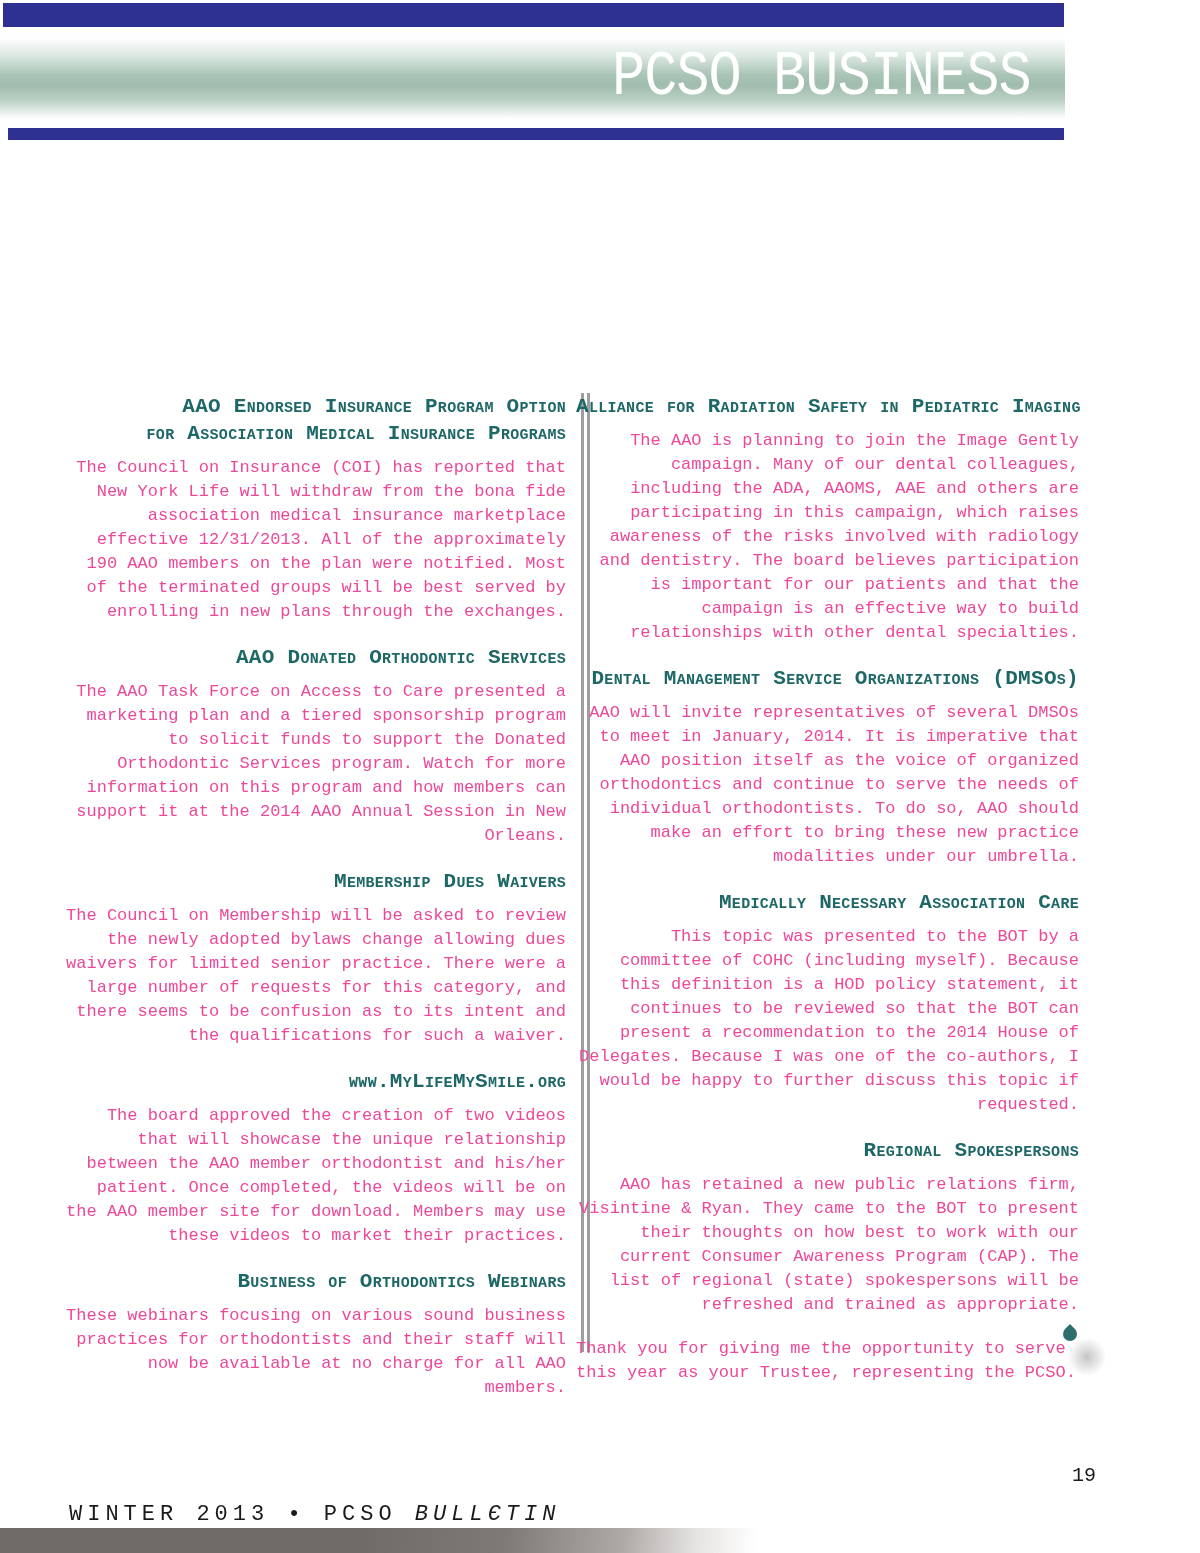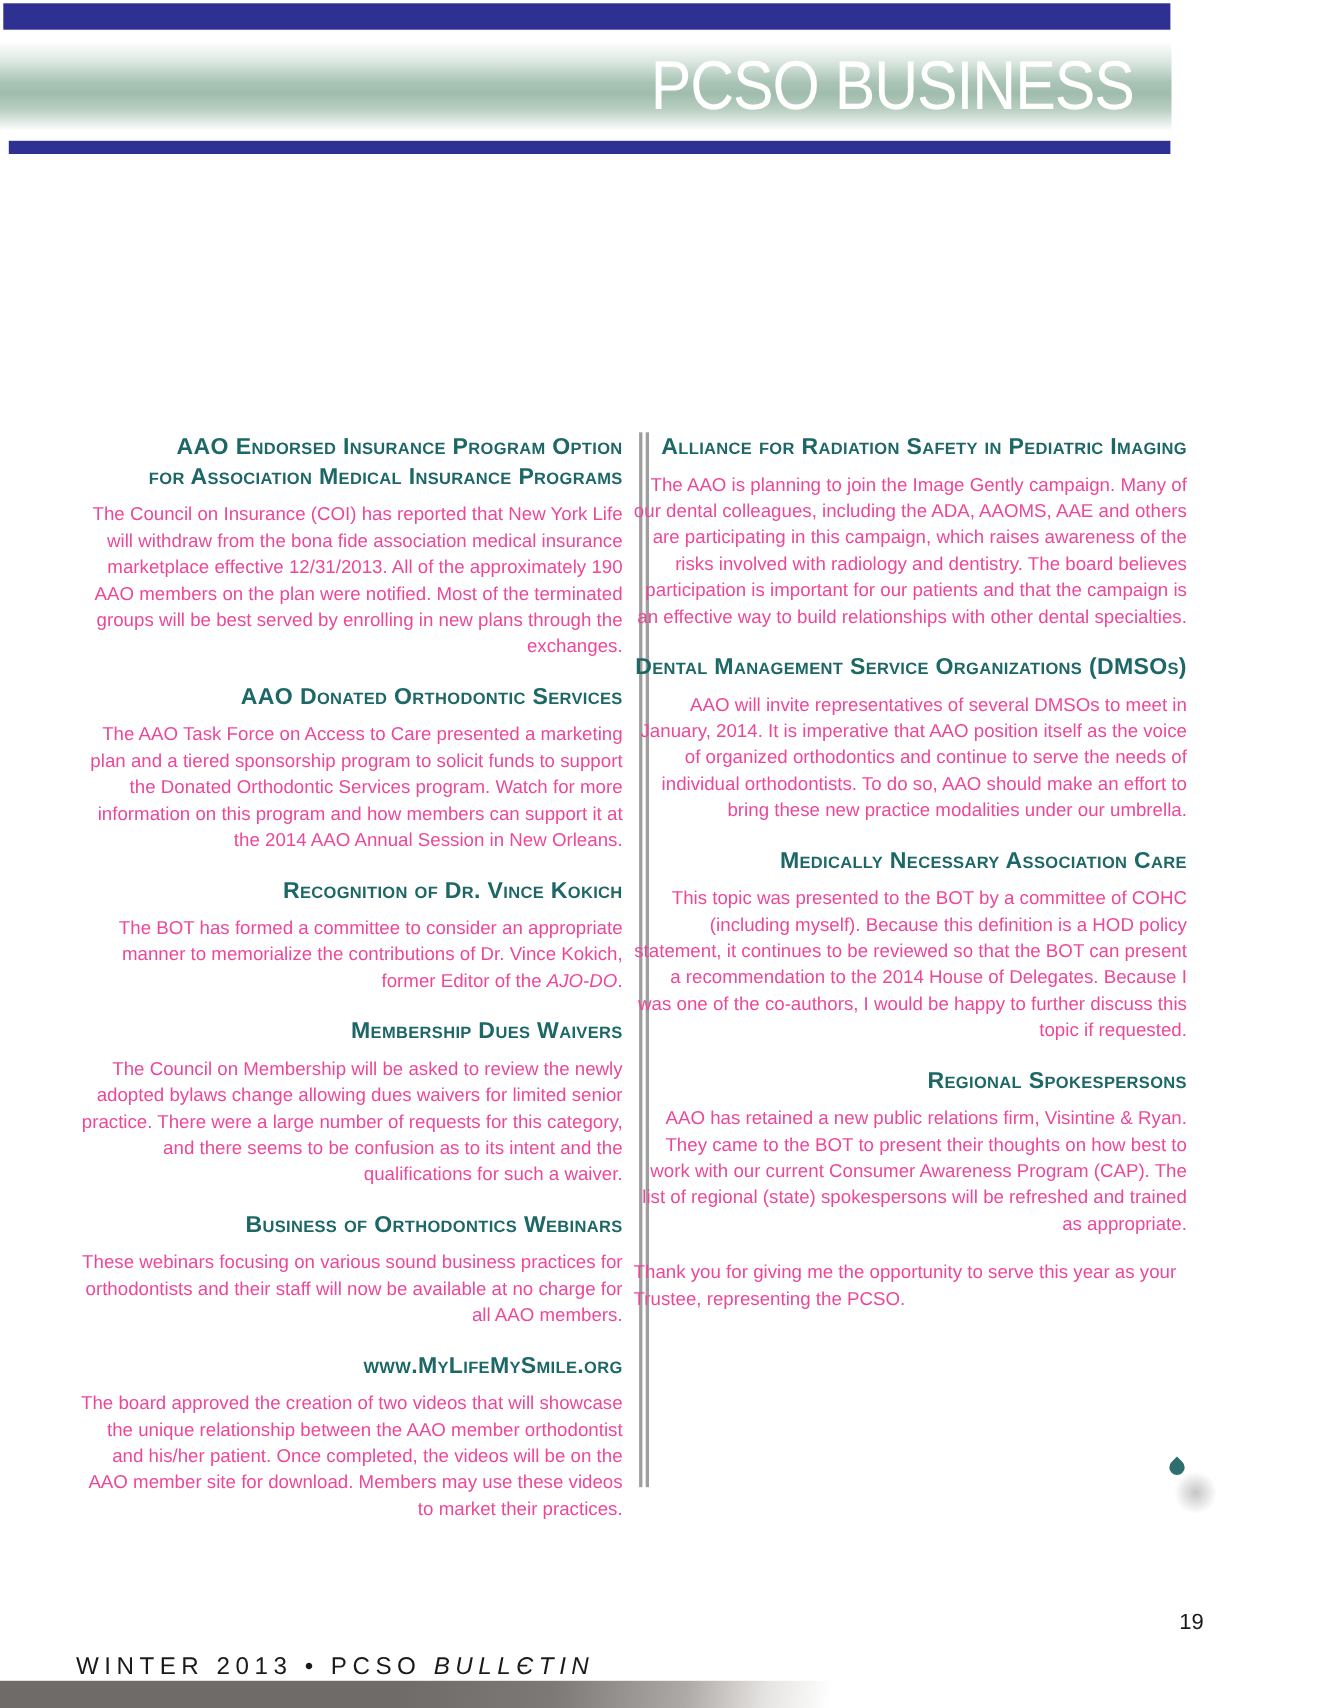--- a/index.html
+++ b/index.html
@@ -1,18 +1,18 @@
 <!DOCTYPE html>
 <html><head>
 <meta charset="utf-8">
 <style>
   html,body { margin:0; padding:0; background:#ffffff; }
   .page {
     position:relative; width:1200px; height:1553px; overflow:hidden;
-    background:#ffffff; font-family:Liberation Sans, sans-serif;
+    background:#ffffff; font-family:Liberation Mono, monospace;
   }
 
   
   .top-bar {
     position:absolute; left:3px; top:3px; width:1061px; height:24px;
     background:#2e3192;
   }
   .banner {
     position:absolute; left:0; top:38px; width:1065px; height:81px;
     background:linear-gradient(to bottom,
@@ -99,38 +99,34 @@
         <span class="hline">for Association Medical Insurance Programs</span>
       </h3>
       <p class="section-body">The Council on Insurance (COI) has reported that New York Life will withdraw from the bona fide association medical insurance marketplace effective 12/31/2013. All of the approximately 190 AAO members on the plan were notified. Most of the terminated groups will be best served by enrolling in new plans through the exchanges.</p>
     </div>
 
     <div class="section">
       <h3 class="section-heading">AAO Donated Orthodontic Services</h3>
       <p class="section-body">The AAO Task Force on Access to Care presented a marketing plan and a tiered sponsorship program to solicit funds to support the Donated Orthodontic Services program. Watch for more information on this program and how members can support it at the 2014 AAO Annual Session in New Orleans.</p>
     </div>
 
-    <div class="section">
-      <h3 class="section-heading">Recognition of Dr. Vince Kokich</h3>
-      <p class="section-body"><span>The BOT has formed a committee to consider an appropriate manner to memorialize the contributions of Dr. Vince Kokich, former Editor of the </span><i>AJO-DO</i><span>.</span></p>
-    </div>
 
     <div class="section">
       <h3 class="section-heading">Membership Dues Waivers</h3>
       <p class="section-body">The Council on Membership will be asked to review the newly adopted bylaws change allowing dues waivers for limited senior practice. There were a large number of requests for this category, and there seems to be confusion as to its intent and the qualifications for such a waiver.</p>
     </div>
 
     <div class="section">
-      <h3 class="section-heading">Business of Orthodontics Webinars</h3>
-      <p class="section-body">These webinars focusing on various sound business practices for orthodontists and their staff will now be available at no charge for all AAO members.</p>
+      <h3 class="section-heading">www.MyLifeMySmile.org</h3>
+      <p class="section-body">The board approved the creation of two videos that will showcase the unique relationship between the AAO member orthodontist and his/her patient. Once completed, the videos will be on the AAO member site for download. Members may use these videos to market their practices.</p>
     </div>
 
     <div class="section">
-      <h3 class="section-heading">www.MyLifeMySmile.org</h3>
-      <p class="section-body">The board approved the creation of two videos that will showcase the unique relationship between the AAO member orthodontist and his/her patient. Once completed, the videos will be on the AAO member site for download. Members may use these videos to market their practices.</p>
+      <h3 class="section-heading">Business of Orthodontics Webinars</h3>
+      <p class="section-body">These webinars focusing on various sound business practices for orthodontists and their staff will now be available at no charge for all AAO members.</p>
     </div>
 
   </div>
 
   <div class="col col-right">
 
     <div class="section">
       <h3 class="section-heading">Alliance for Radiation Safety in Pediatric Imaging</h3>
       <p class="section-body">The AAO is planning to join the Image Gently campaign. Many of our dental colleagues, including the ADA, AAOMS, AAE and others are participating in this campaign, which raises awareness of the risks involved with radiology and dentistry. The board believes participation is important for our patients and that the campaign is an effective way to build relationships with other dental specialties.</p>
     </div>

